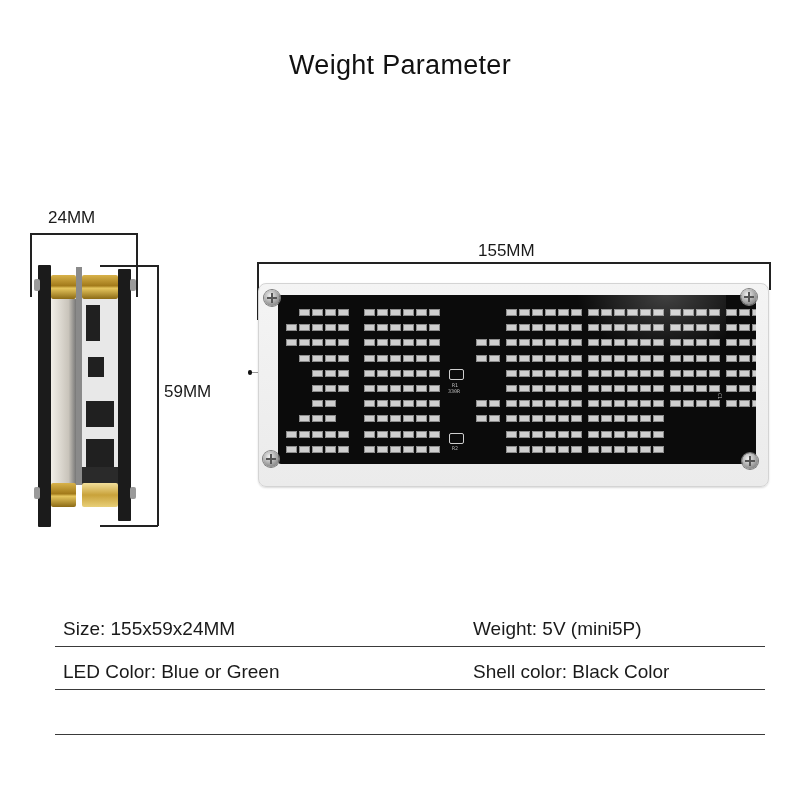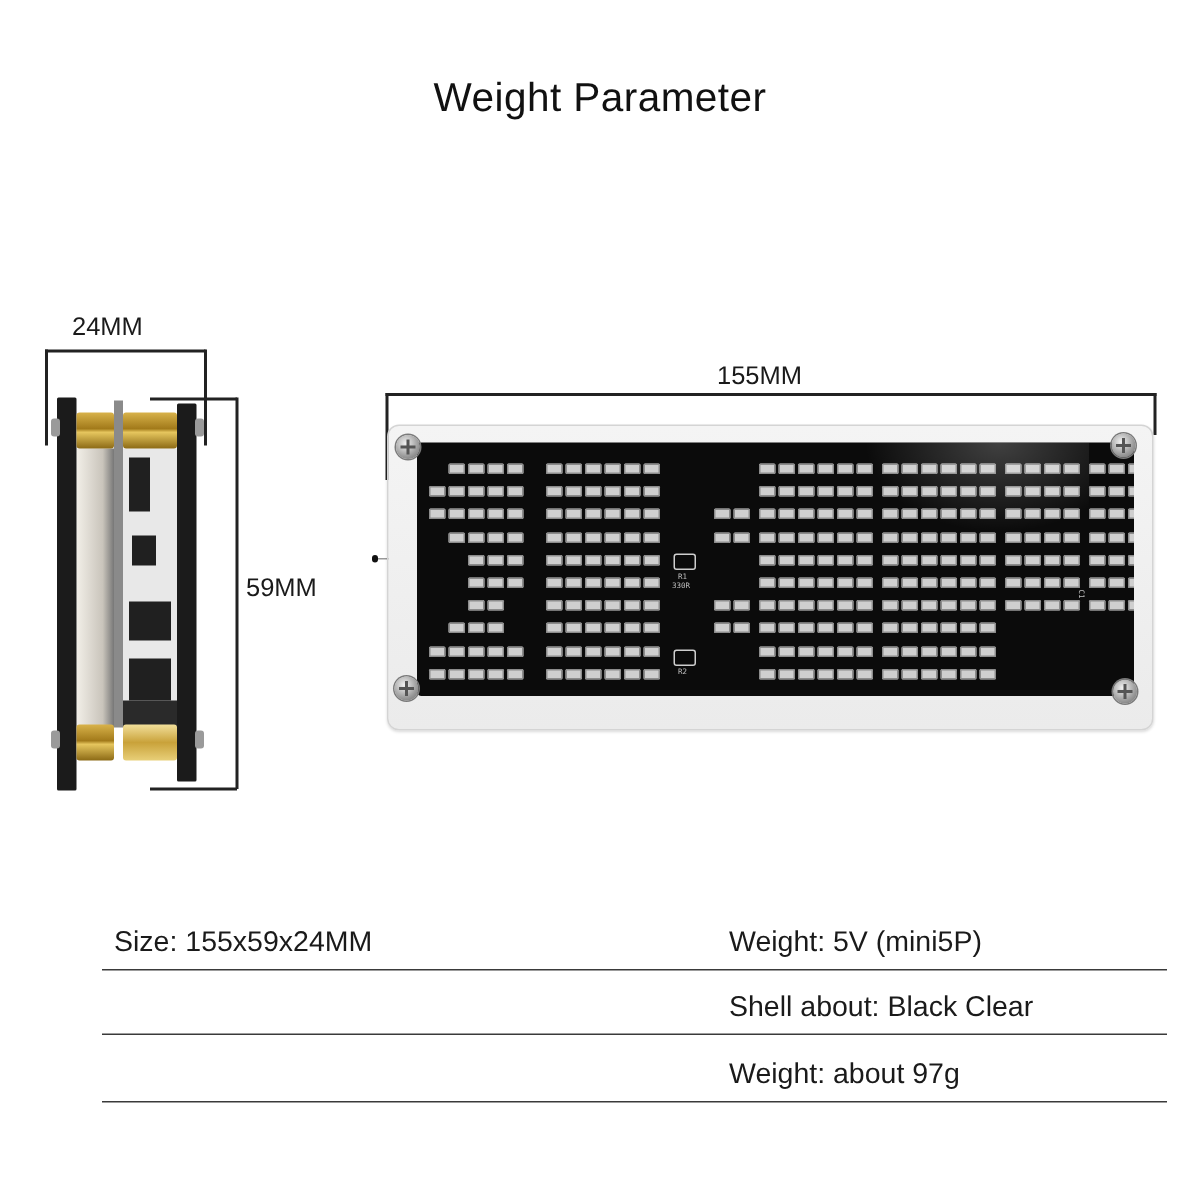--- a/index.html
+++ b/index.html
@@ -52,21 +52,21 @@
   .screw-head {
     position: absolute; width: 16px; height: 16px; border-radius: 50%;
     background: radial-gradient(circle at 40% 35%, #f2f2f2, #9b9b9b 60%, #6a6a6a);
     box-shadow: 0 0 0 1px #7a7a7a;
   }
   .screw-head::before, .screw-head::after { content: ""; position: absolute; background: #555; }
   .screw-head::before { left: 7px; top: 3px; width: 2px; height: 10px; }
   .screw-head::after { left: 3px; top: 7px; width: 10px; height: 2px; }
 
   
-  .spec-row { position: absolute; left: 68px; width: 710px; height: 40px; border-bottom: 1.5px solid #3a3a3a; }
+  .spec-row { position: absolute; left: 55px; width: 710px; height: 40px; border-bottom: 1.5px solid #3a3a3a; }
   .spec-cell { position: absolute; bottom: 6px; font-size: 19px; color: #1a1a1a; white-space: nowrap; }
   .spec-cell.left { left: 8px; }
   .spec-cell.right { left: 418px; }
 </style>
 </head>
 <body>
 
 <div class="title">Weight Parameter</div>
 
 <div class="dim-label" style="left:48px; top:208px;">24MM</div>
@@ -400,17 +400,17 @@
   <div class="screw-head" style="left:483px; top:6px;"></div>
   <div class="screw-head" style="left:5px; top:168px;"></div>
   <div class="screw-head" style="left:484px; top:170px;"></div>
 </div>
 
 <div class="spec-row" style="top:607px;">
   <span class="spec-cell left">Size: 155x59x24MM</span>
   <span class="spec-cell right">Weight: 5V (mini5P)</span>
 </div>
 <div class="spec-row" style="top:650px;">
-  <span class="spec-cell right">Shell about: Black Clear</span>
+  <span class="spec-cell left">LED Color: Blue or Green</span>
+  <span class="spec-cell right">Shell color: Black Color</span>
 </div>
 <div class="spec-row" style="top:695px;">
-  <span class="spec-cell right">Weight: about 97g</span>
 </div>
 
 </body></html>

